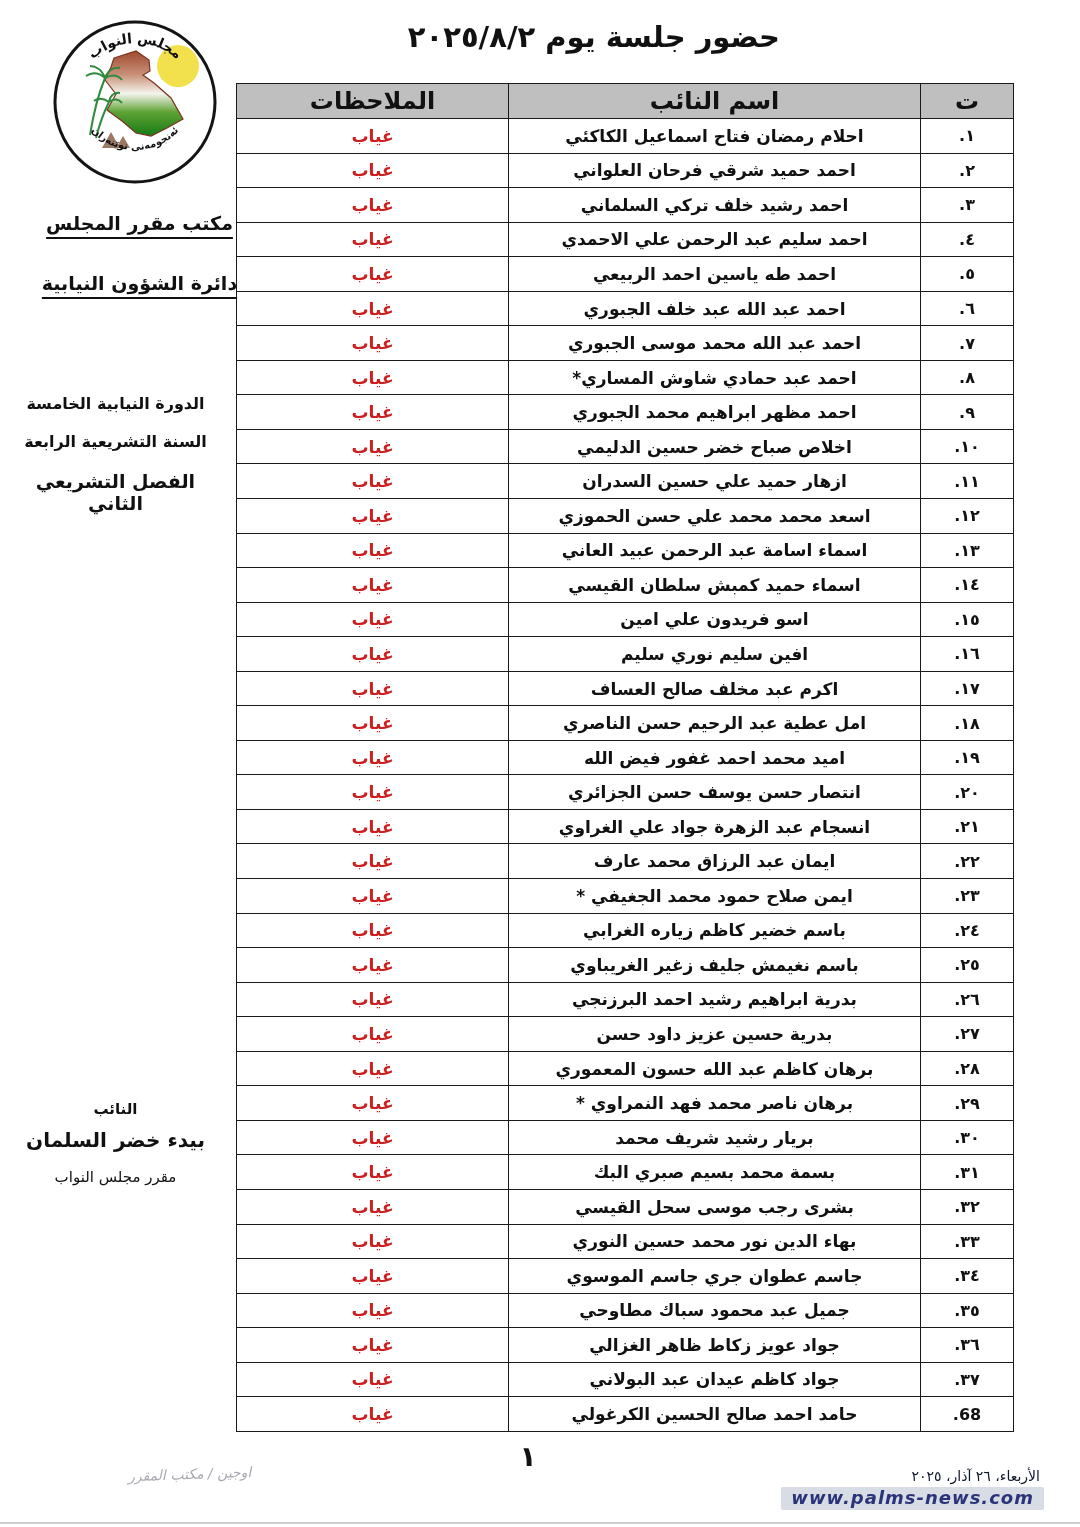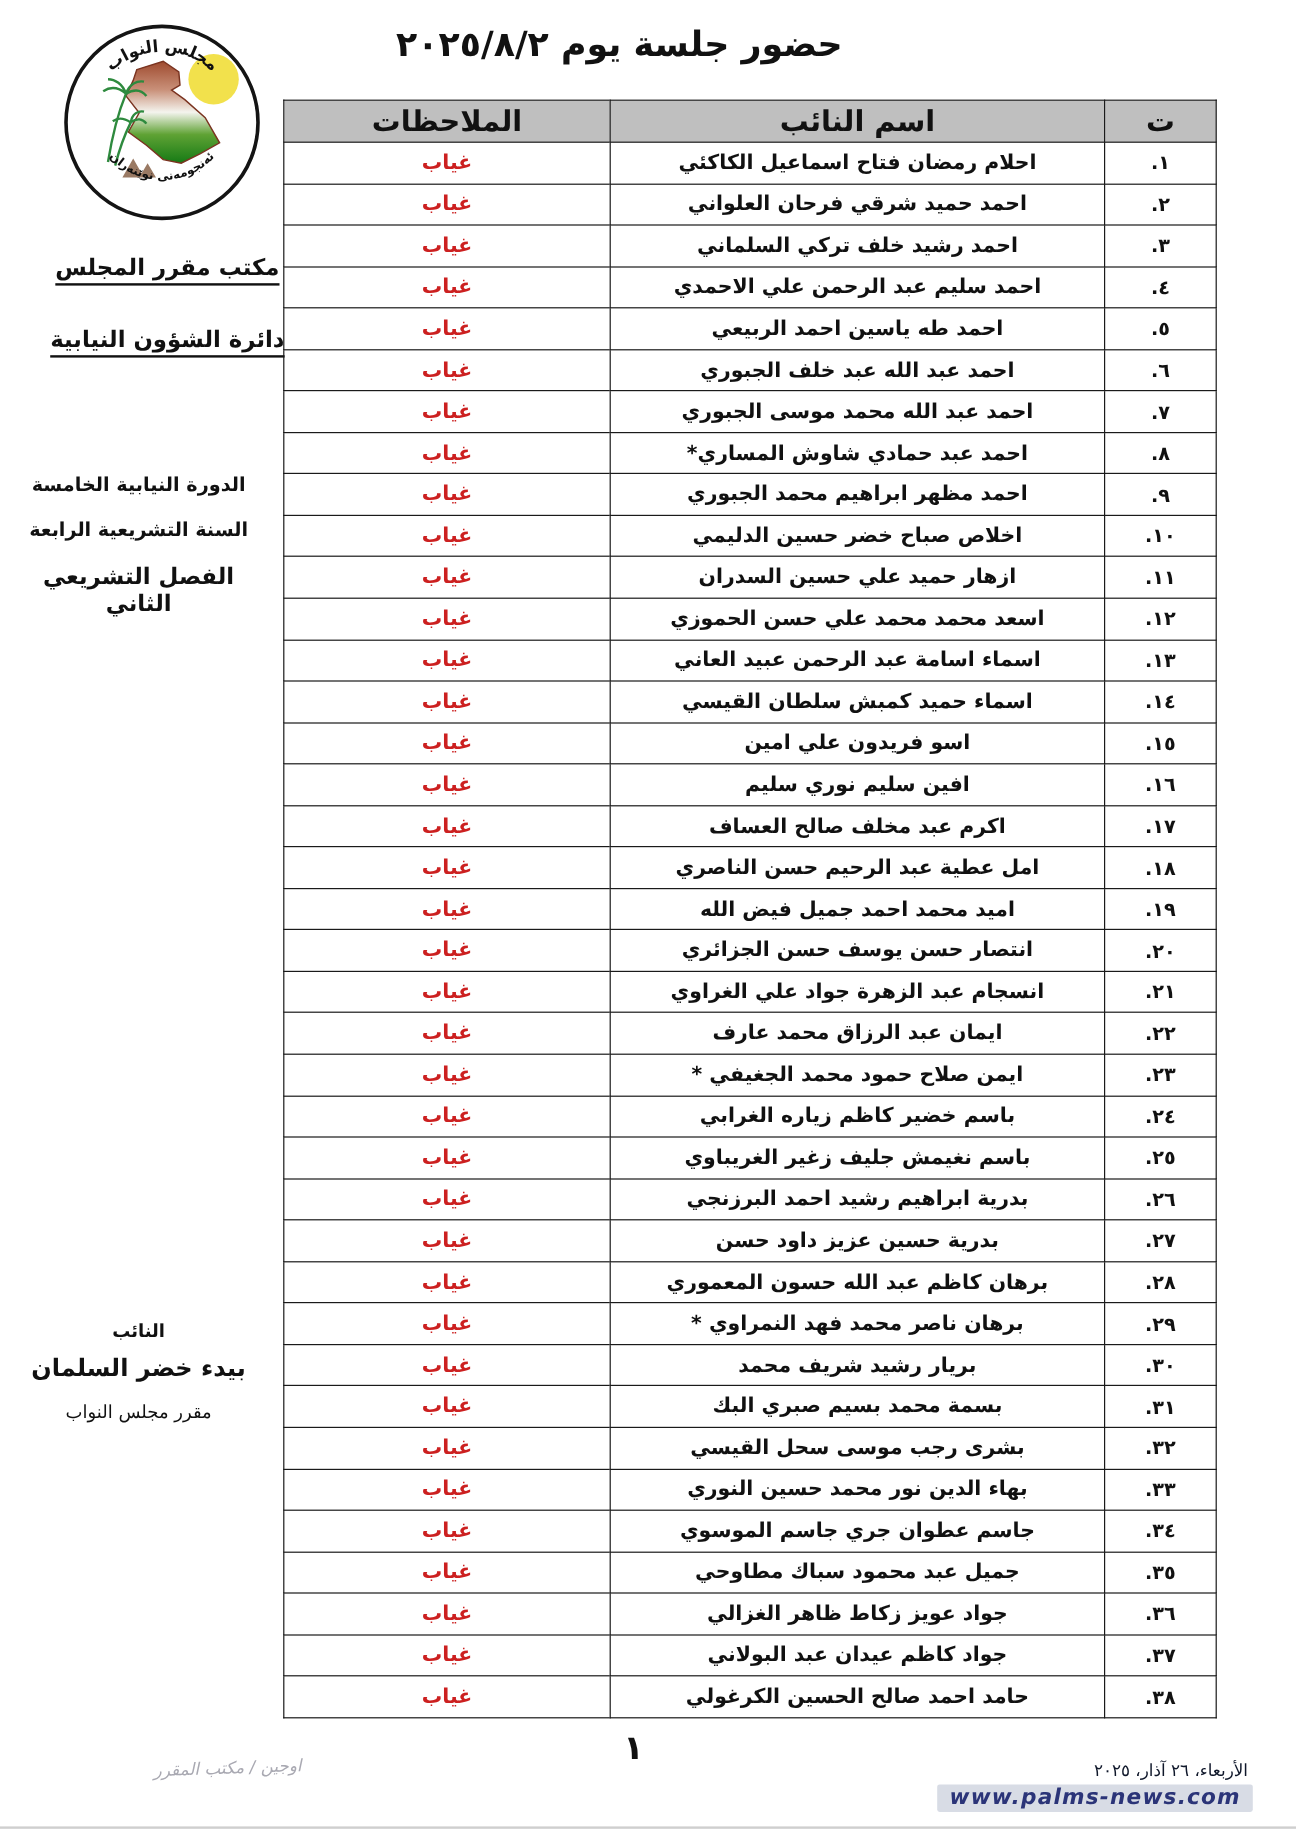--- a/index.html
+++ b/index.html
@@ -12,21 +12,21 @@
     overflow:hidden;
     direction:rtl;
   }
 
   
   .logo-wrap { position:absolute; left:50px; top:10px; width:170px; height:180px; }
 
   
   .doc-title {
     position:absolute; left:330px; top:20px; width:450px;
-    text-align:left;
+    text-align:right;
     font-size:29px; font-weight:bold;
     direction:rtl;
   }
 
   
   .side-item {
     position:absolute; left:13px; width:205px;
     text-align:center; direction:rtl;
     font-weight:bold;
   }
@@ -259,21 +259,21 @@
   </tr>
 
   <tr>
     <td class="cell-num">١٨.</td>
     <td class="cell-name">امل عطية عبد الرحيم حسن الناصري</td>
     <td class="cell-note">غياب</td>
   </tr>
 
   <tr>
     <td class="cell-num">١٩.</td>
-    <td class="cell-name">اميد محمد احمد جميل فيض الله</td>
+    <td class="cell-name">اميد محمد احمد غفور فيض الله</td>
     <td class="cell-note">غياب</td>
   </tr>
 
   <tr>
     <td class="cell-num">٢٠.</td>
     <td class="cell-name">انتصار حسن يوسف حسن الجزائري</td>
     <td class="cell-note">غياب</td>
   </tr>
 
   <tr>
@@ -372,21 +372,21 @@
     <td class="cell-note">غياب</td>
   </tr>
 
   <tr>
     <td class="cell-num">٣٧.</td>
     <td class="cell-name">جواد كاظم عيدان عبد البولاني</td>
     <td class="cell-note">غياب</td>
   </tr>
 
   <tr>
-    <td class="cell-num">٣٨.</td>
+    <td class="cell-num">68.</td>
     <td class="cell-name">حامد احمد صالح الحسين الكرغولي</td>
     <td class="cell-note">غياب</td>
   </tr>
 </tbody>
 </table>
 
 <div class="page-number">١</div>
 <div class="signature">اوجين / مكتب المقرر</div>
 <div class="footer-date">الأربعاء، ٢٦ آذار، ٢٠٢٥</div>
 <div class="footer-url">www.palms-news.com</div>

